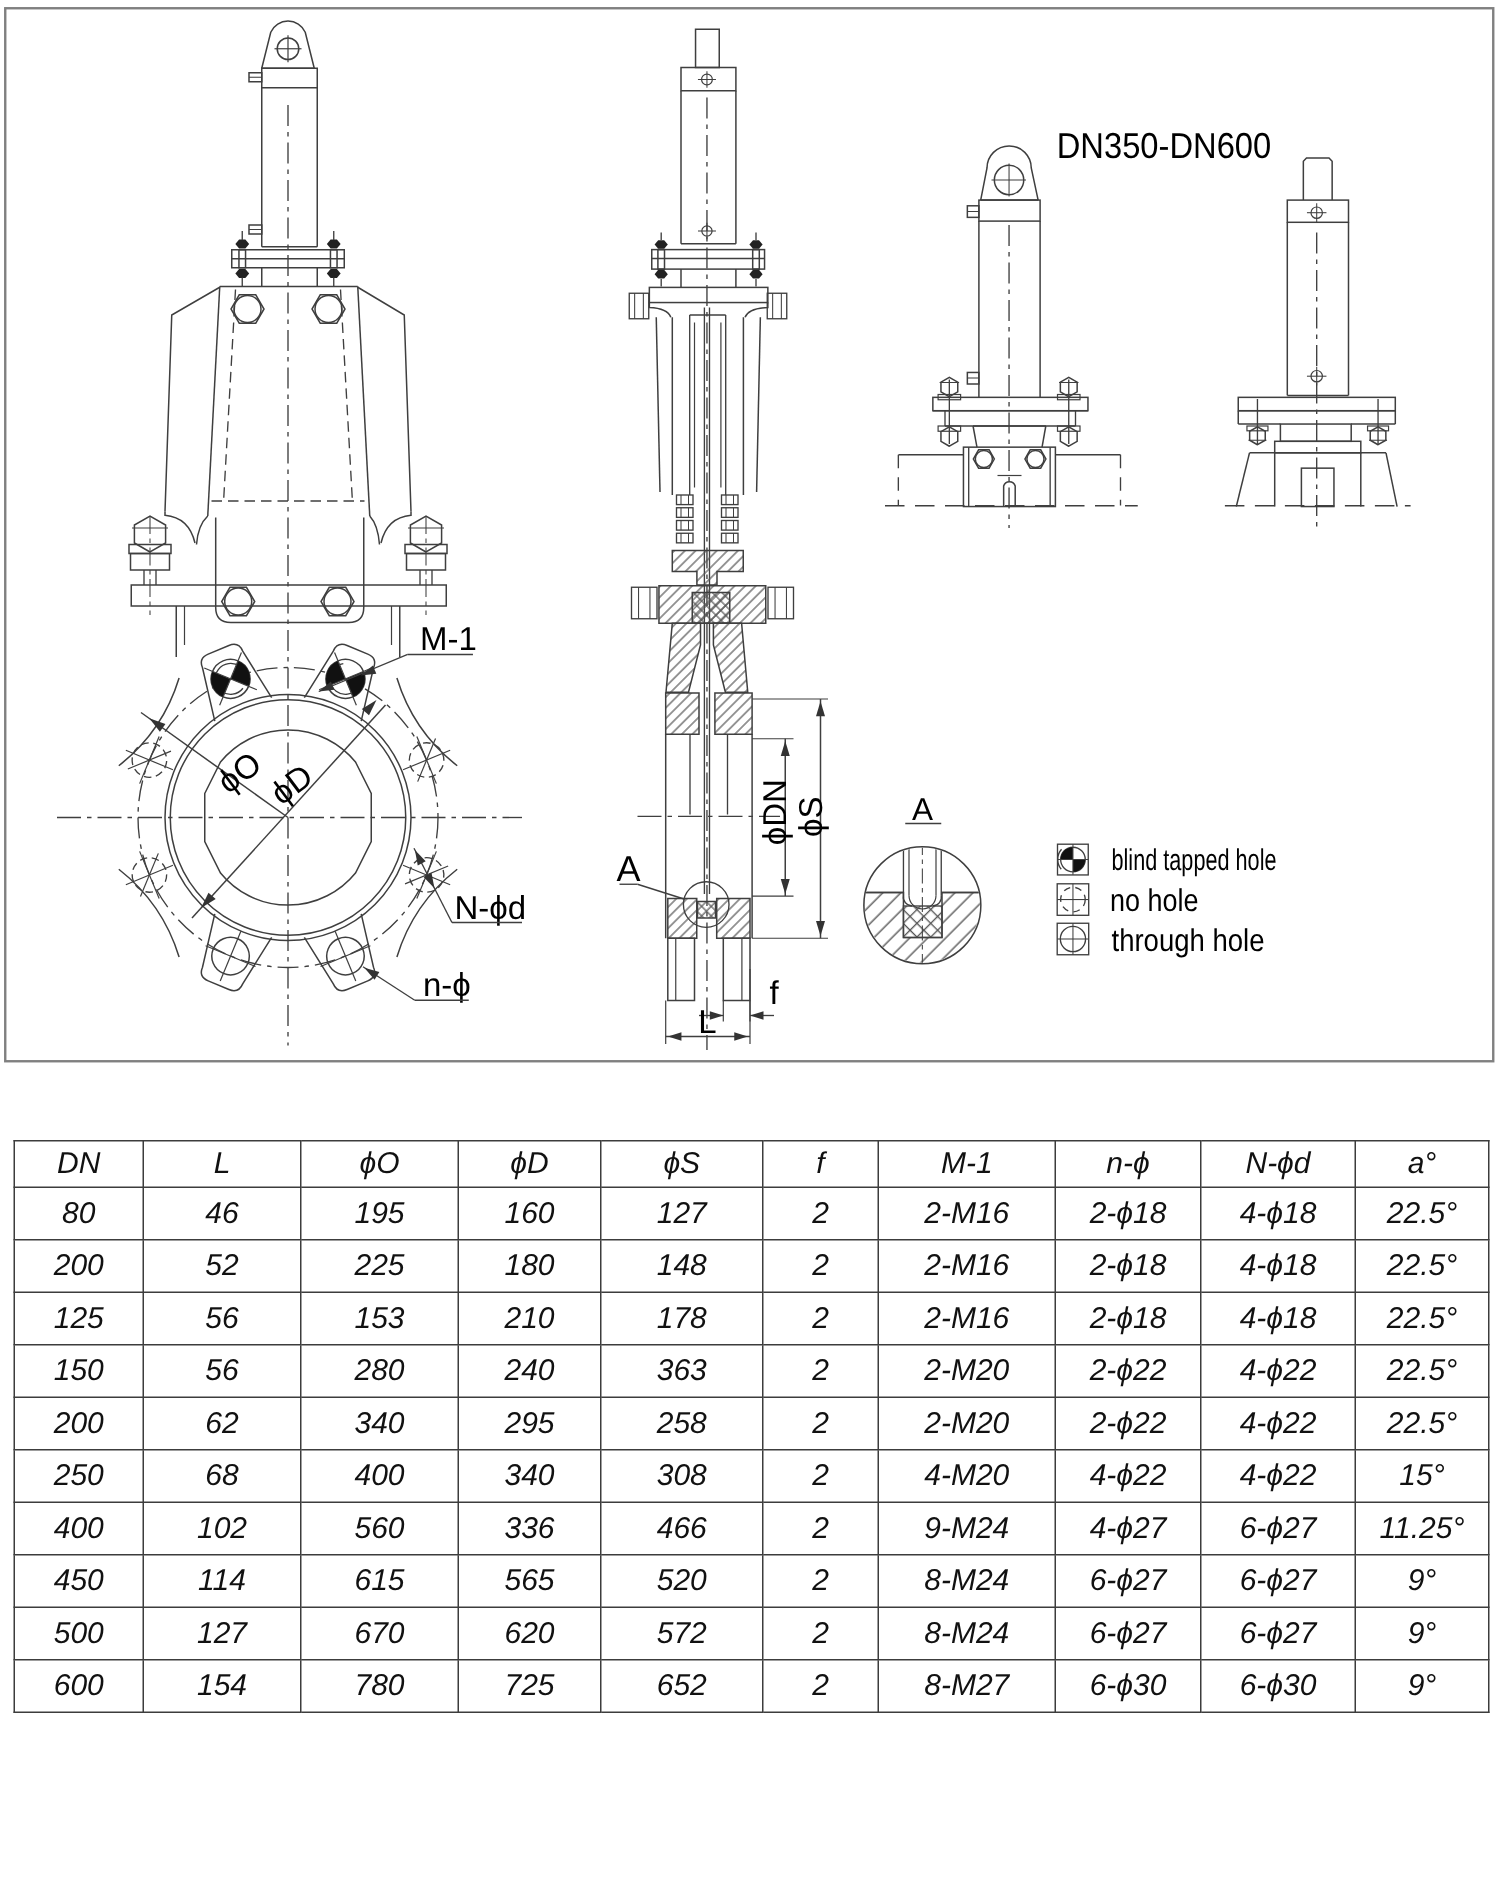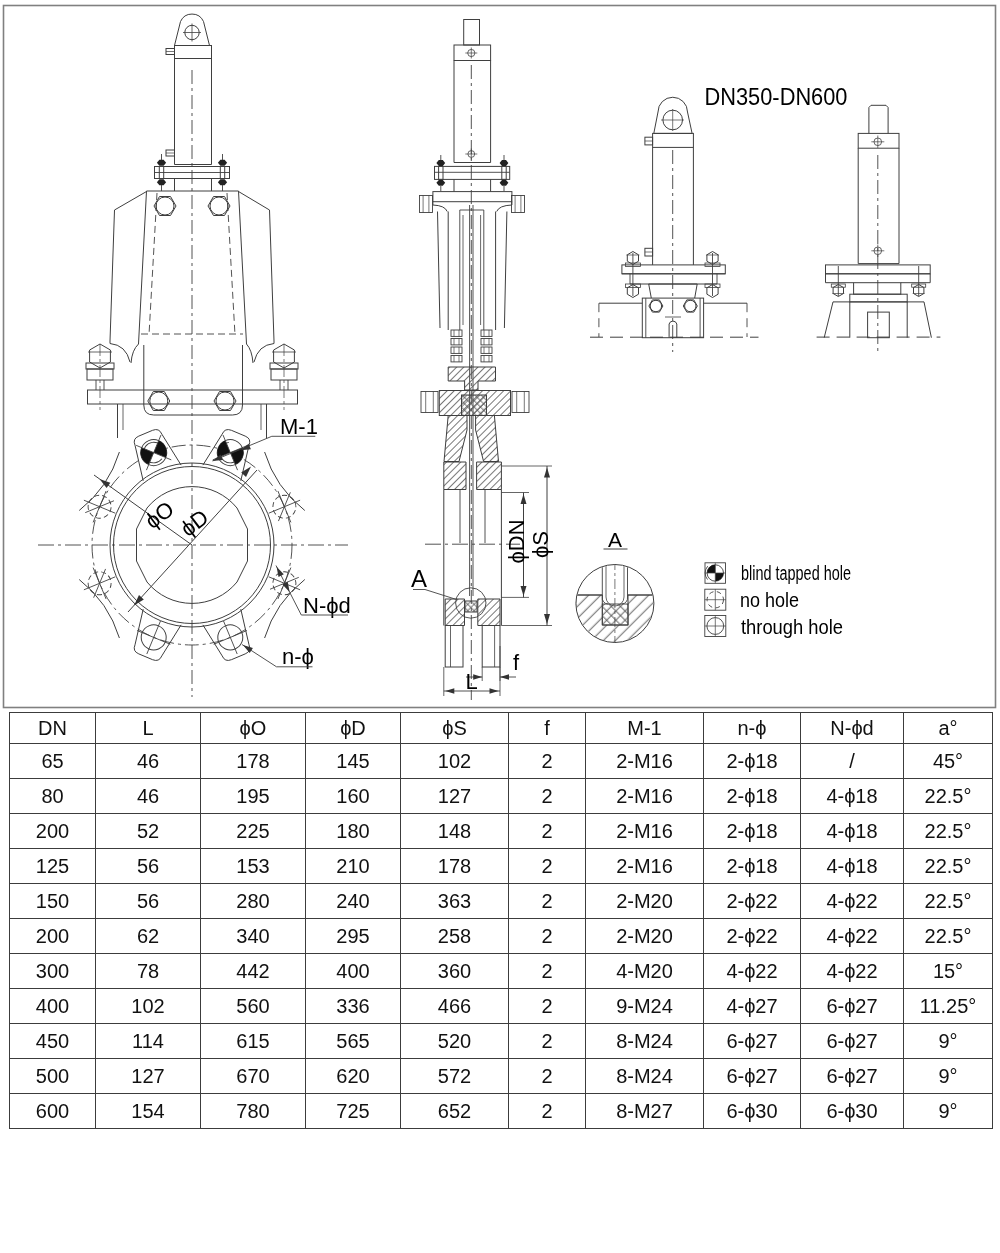--- a/index.html
+++ b/index.html
@@ -1,18 +1,18 @@
 <!DOCTYPE html>
 <html><head>
 <meta charset="utf-8">
 <style>
 html,body{margin:0;padding:0;background:#fff;width:1000px;height:1253px;overflow:hidden;}
 body{font-family:"Liberation Sans", sans-serif;}
 #draw{position:absolute;left:0;top:0;}
-table{position:absolute;left:9px;top:712px;border-collapse:collapse;table-layout:fixed;width:983px;}
+table{position:absolute;left:9px;top:760px;border-collapse:collapse;table-layout:fixed;width:983px;font-style:italic;}
 td{border:1px solid #3c3c3c;text-align:center;vertical-align:middle;font-size:20px;color:#111;padding:0;height:34px;}
 tr.h td{height:30px;}
 </style>
 </head>
 <body>
 <svg id="draw" width="1000" height="710" viewBox="0 0 1000 710" fill="none" stroke="#3f3f3f" stroke-width="1">
 <rect x="3.5" y="5.5" width="992" height="702" stroke="#808080" stroke-width="1.6"></rect>
 <defs>
 <pattern id="h1" width="5" height="5" patternUnits="userSpaceOnUse" patternTransform="rotate(45)">
 <line x1="2.5" y1="0" x2="2.5" y2="5" stroke="#555" stroke-width="0.8"></line>
@@ -459,32 +459,20 @@
         <td>ϕO</td>
         <td>ϕD</td>
         <td>ϕS</td>
         <td>f</td>
         <td>M-1</td>
         <td>n-ϕ</td>
         <td>N-ϕd</td>
         <td>a°</td>
       </tr>
 <tr>
-        <td>65</td>
-        <td>46</td>
-        <td>178</td>
-        <td>145</td>
-        <td>102</td>
-        <td>2</td>
-        <td>2-M16</td>
-        <td>2-ϕ18</td>
-        <td>/</td>
-        <td>45°</td>
-      </tr>
-<tr>
         <td>80</td>
         <td>46</td>
         <td>195</td>
         <td>160</td>
         <td>127</td>
         <td>2</td>
         <td>2-M16</td>
         <td>2-ϕ18</td>
         <td>4-ϕ18</td>
         <td>22.5°</td>
@@ -531,25 +519,25 @@
         <td>340</td>
         <td>295</td>
         <td>258</td>
         <td>2</td>
         <td>2-M20</td>
         <td>2-ϕ22</td>
         <td>4-ϕ22</td>
         <td>22.5°</td>
       </tr>
 <tr>
-        <td>300</td>
-        <td>78</td>
-        <td>442</td>
+        <td>250</td>
+        <td>68</td>
         <td>400</td>
-        <td>360</td>
+        <td>340</td>
+        <td>308</td>
         <td>2</td>
         <td>4-M20</td>
         <td>4-ϕ22</td>
         <td>4-ϕ22</td>
         <td>15°</td>
       </tr>
 <tr>
         <td>400</td>
         <td>102</td>
         <td>560</td>

